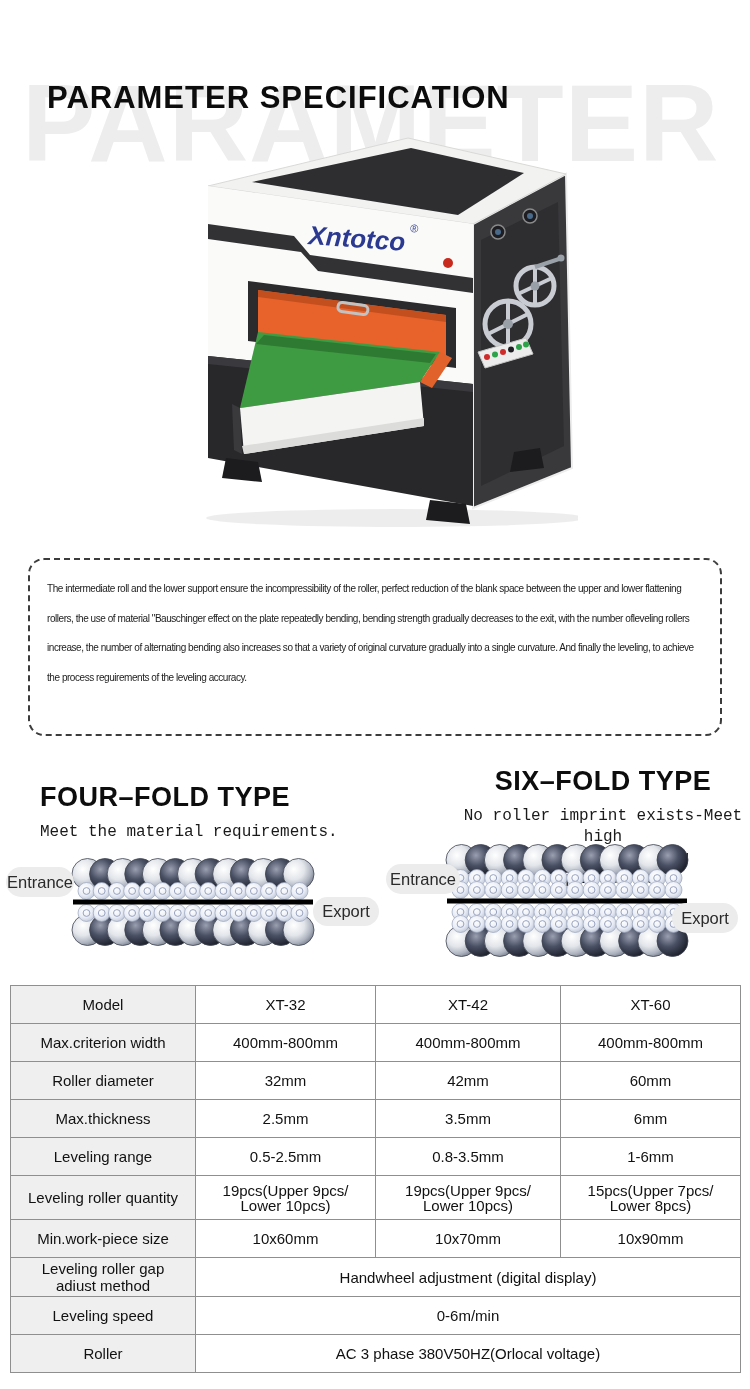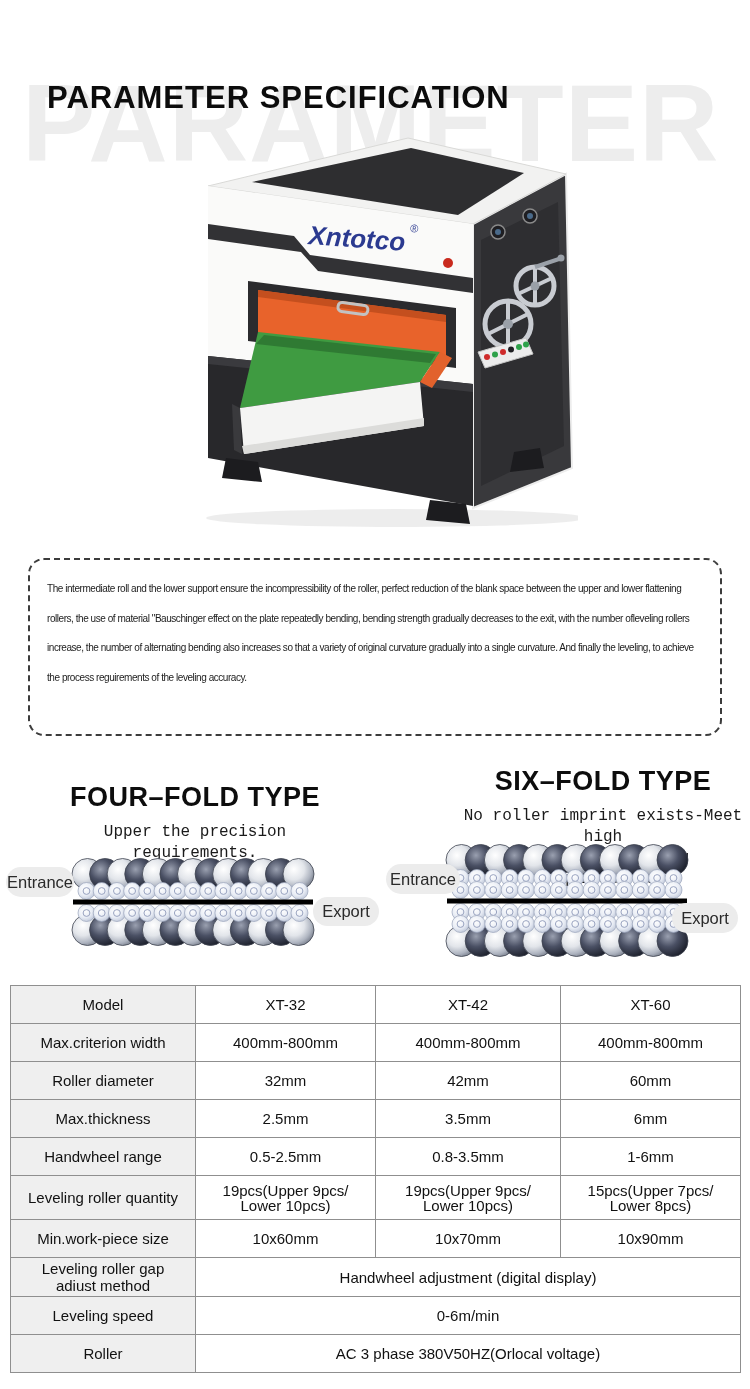--- a/index.html
+++ b/index.html
@@ -27,21 +27,21 @@
   .desc-box {
     left:28px; top:558px; width:694px; height:178px;
     border:2px dashed #3c3c3c; border-radius:16px;
     padding:14px 16px 0 17px; z-index:2; background:#fff;
   }
   .desc-text {
     font-size:10px; letter-spacing:-0.45px; line-height:29.5px; color:#1c1c1c;
   }
 
   
-  .fourfold-block { left:40px; top:782px; width:310px; text-align:center; }
+  .fourfold-block { left:40px; top:782px; width:310px; }
   .sixfold-block  { left:463px; top:766px; width:280px; text-align:center; }
   .fold-title { font-size:27px; font-weight:bold; color:#0d0d0d; letter-spacing:0.5px; }
   .fold-sub   { font-size:16px; color:#1a1a1a; margin-top:9px; line-height:21px; white-space:pre-line;font-family:Liberation Mono, monospace; }
 
   .pill {
     background:#ececec; border-radius:15px; color:#2a2a2a; font-size:16.5px;
     display:flex; align-items:center; justify-content:center; z-index:2;
   }
   .pill-ent-4 { left:6px;   top:867px; width:68px; height:30px; }
   .pill-exp-4 { left:313px; top:897px; width:66px; height:29px; }
@@ -155,21 +155,21 @@
     </g>
   </g>
 </svg>
 
 <div class="abs desc-box">
   <p class="desc-text">The intermediate roll and the lower support ensure the incompressibility of the roller, perfect reduction of the blank space between the upper and lower flattening rollers, the use of material "Bauschinger effect on the plate repeatedly bending, bending strength gradually decreases to the exit, with the number ofleveling rollers increase, the number of alternating bending also increases so that a variety of original curvature gradually into a single curvature. And finally the leveling, to achieve the process reguirements of the leveling accuracy.</p>
 </div>
 
 <div class="abs fourfold-block">
   <div class="fold-title">FOUR–FOLD TYPE</div>
-  <div class="fold-sub">Upper the precision requirements.</div>
+  <div class="fold-sub">Meet the material requirements.</div>
 </div>
 
 <div class="abs sixfold-block">
   <div class="fold-title">SIX–FOLD TYPE</div>
   <div class="fold-sub">No roller imprint exists-Meet high
 precision leveling requirements.</div>
 </div>
 
 <svg id="diag4" class="abs diagram-4" width="246" height="92" viewBox="0 0 246 92">
     <circle cx="17.5" cy="17" r="15.5" fill="url(#gSilver)" stroke="#3f4450" stroke-width="0.8"></circle>
@@ -432,21 +432,21 @@
         <td>42mm</td>
         <td>60mm</td>
       </tr>
       <tr>
         <td class="lbl">Max.thickness</td>
         <td>2.5mm</td>
         <td>3.5mm</td>
         <td>6mm</td>
       </tr>
       <tr>
-        <td class="lbl">Handwheel range</td>
+        <td class="lbl">Leveling range</td>
         <td>0.5-2.5mm</td>
         <td>0.8-3.5mm</td>
         <td>1-6mm</td>
       </tr>
       <tr class="tall">
         <td class="lbl">Leveling roller quantity</td>
         <td class="qty">19pcs(Upper 9pcs/
 Lower 10pcs)</td>
         <td class="qty">19pcs(Upper 9pcs/
 Lower 10pcs)</td>

